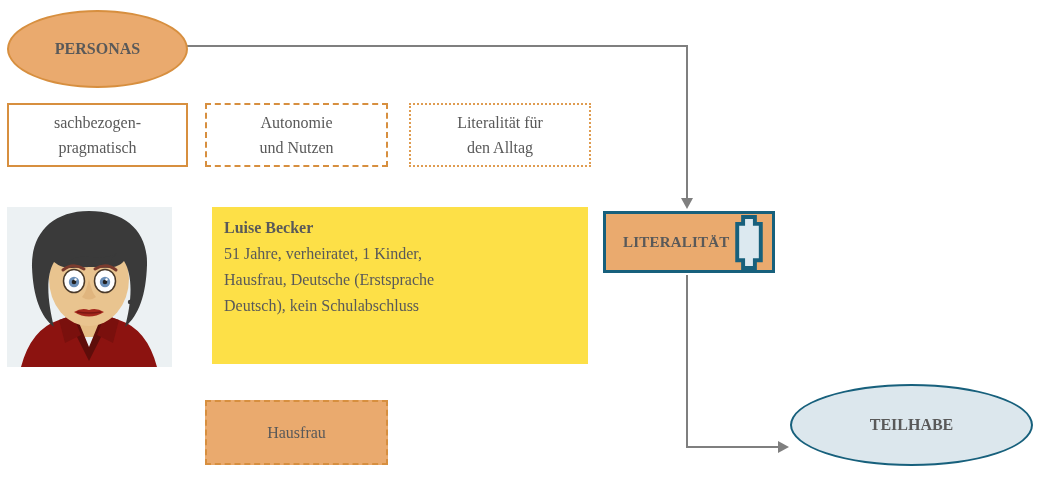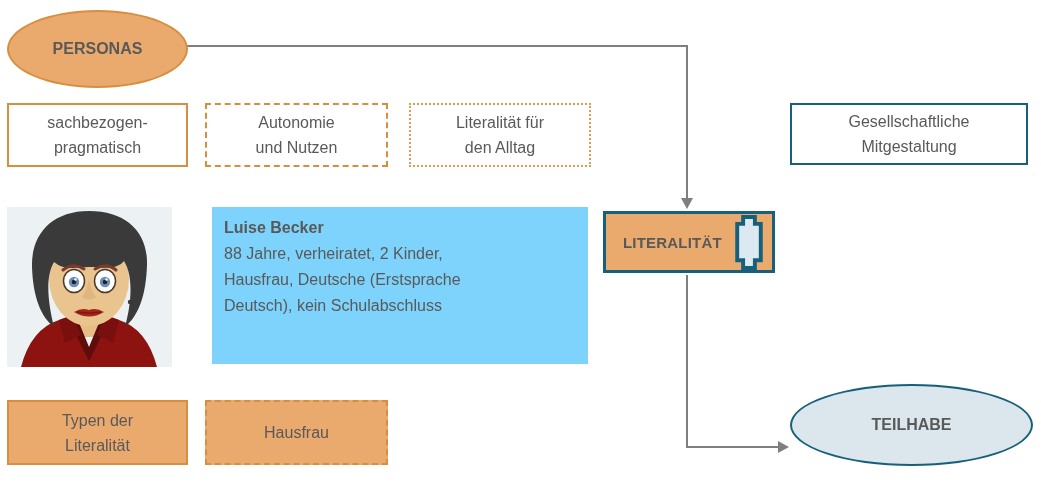--- a/index.html
+++ b/index.html
@@ -1,17 +1,17 @@
 <!DOCTYPE html>
 <html><head>
 <meta charset="utf-8">
 <style>
   html,body{margin:0;padding:0;background:#ffffff;}
   body{font-family:"Liberation Sans","DejaVu Sans",sans-serif;color:#595959;}
-  .stage{position:relative;width:1041px;height:499px;background:#fff;overflow:hidden;}
+  .stage{position:relative;width:1041px;height:499px;background:#fff;overflow:hidden;font-family:Liberation Serif, serif;}
   .abs{position:absolute;box-sizing:border-box;}
   .center{display:flex;align-items:center;justify-content:center;text-align:center;}
   .pre{white-space:pre-line;}
 
   
   .ellipse{border-radius:50%;}
   .personas{left:7px;top:10px;width:181px;height:78px;background:#EAAA6E;border:2.5px solid #D78F3F;
             font-weight:bold;font-size:16px;color:#595959;}
   .teilhabe{left:790px;top:384px;width:243px;height:82px;background:#DCE7ED;border:2.5px solid #17607C;
             font-weight:bold;font-size:16px;color:#595959;}
@@ -27,21 +27,21 @@
             font-size:16px;line-height:25px;}
 
   .pos-c1{left:7px;width:181px;}
   .pos-c2{left:205px;width:183px;}
   .pos-c3{left:409px;width:182px;}
   .row-top{top:103px;height:64px;}
   .row-bottom{top:400px;height:65px;}
 
   
   .avatar-box{left:7px;top:207px;width:165px;height:160px;}
-  .profile-box{left:212px;top:207px;width:376px;height:157px;background:#7dd3fc;
+  .profile-box{left:212px;top:207px;width:376px;height:157px;background:#fde047;
                padding:8px 10px 0 12px;font-size:16px;line-height:26px;}
   .profile-name{font-weight:bold;}
 
   
   .lit-box{left:603px;top:211px;width:172px;height:62px;background:#EAAA6E;border:3px solid #17607C;
            display:flex;align-items:center;justify-content:space-between;padding:0 7px 0 17px;}
   .lit-label{font-weight:bold;font-size:15px;letter-spacing:0.2px;color:#595959;}
 
   svg{display:block;}
   .connector-layer{left:0;top:0;width:1041px;height:499px;pointer-events:none;}
@@ -68,24 +68,20 @@
   </div>
   <div class="abs kbox white-fill b-solid pos-c1 row-top center">
     <span class="pre">sachbezogen-
 pragmatisch</span>
   </div>
   <div class="abs kbox white-fill b-dotted pos-c3 row-top center">
     <span class="pre">Literalität für
 den Alltag</span>
   </div>
 
-  <div class="abs teal-box center">
-    <span class="pre">Gesellschaftliche
-Mitgestaltung</span>
-  </div>
 
   <div class="abs avatar-box">
     <svg width="165" height="160" viewBox="0 0 165 160" xmlns="http://www.w3.org/2000/svg">
       <rect x="0" y="0" width="165" height="160" fill="#ECF1F3"></rect>
 
       <rect x="66" y="96" width="32" height="34" fill="#E5BD85"></rect>
       <path d="M66 100 Q82 116 98 100 L98 112 Q82 124 66 112 Z" fill="#D9AE76"></path>
 
       <path d="M14 160 Q24 122 52 113 L66 108 L82 152 L98 108 L112 113 Q140 122 150 160 Z" fill="#8C1310"></path>
       <path d="M60 110 L82 154 L104 110 L96 106 L82 140 L68 106 Z" fill="#5E0D0A"></path>
@@ -113,36 +109,32 @@
 
       <path d="M67 105 Q 75 100 82 103 Q 89 100 97 105 Q 82 114 67 105 Z" fill="#A3261C"></path>
       <path d="M70 105 Q 82 107 94 105" fill="none" stroke="#7C1812" stroke-width="1.4"></path>
 
       <circle cx="123" cy="95" r="2.2" fill="#3A3A3A"></circle>
     </svg>
   </div>
 
   <div class="abs profile-box">
     <div class="profile-name">Luise Becker</div>
-    <div class="pre">88 Jahre, verheiratet, 2 Kinder,
+    <div class="pre">51 Jahre, verheiratet, 1 Kinder,
 Hausfrau, Deutsche (Erstsprache
 Deutsch), kein Schulabschluss</div>
   </div>
 
   <div class="abs lit-box">
     <span class="lit-label">LITERALITÄT</span>
     <svg width="32" height="55" viewBox="0 0 32 56" xmlns="http://www.w3.org/2000/svg">
       <polygon points="10,2 22,2 22,9 28,9 28,46 22,46 22,54 10,54 10,46 4,46 4,9 10,9" fill="#DCE9F0" stroke="#17607C" stroke-width="4" stroke-linejoin="miter"></polygon>
     </svg>
   </div>
 
-  <div class="abs kbox orange-fill b-solid pos-c1 row-bottom center">
-    <span class="pre">Typen der
-Literalität</span>
-  </div>
   <div class="abs kbox orange-fill b-dashed pos-c2 row-bottom center">
     <span class="pre">Hausfrau</span>
   </div>
 
   <div class="abs ellipse teilhabe center">
     <span>TEILHABE</span>
   </div>
 
 </div>
 

